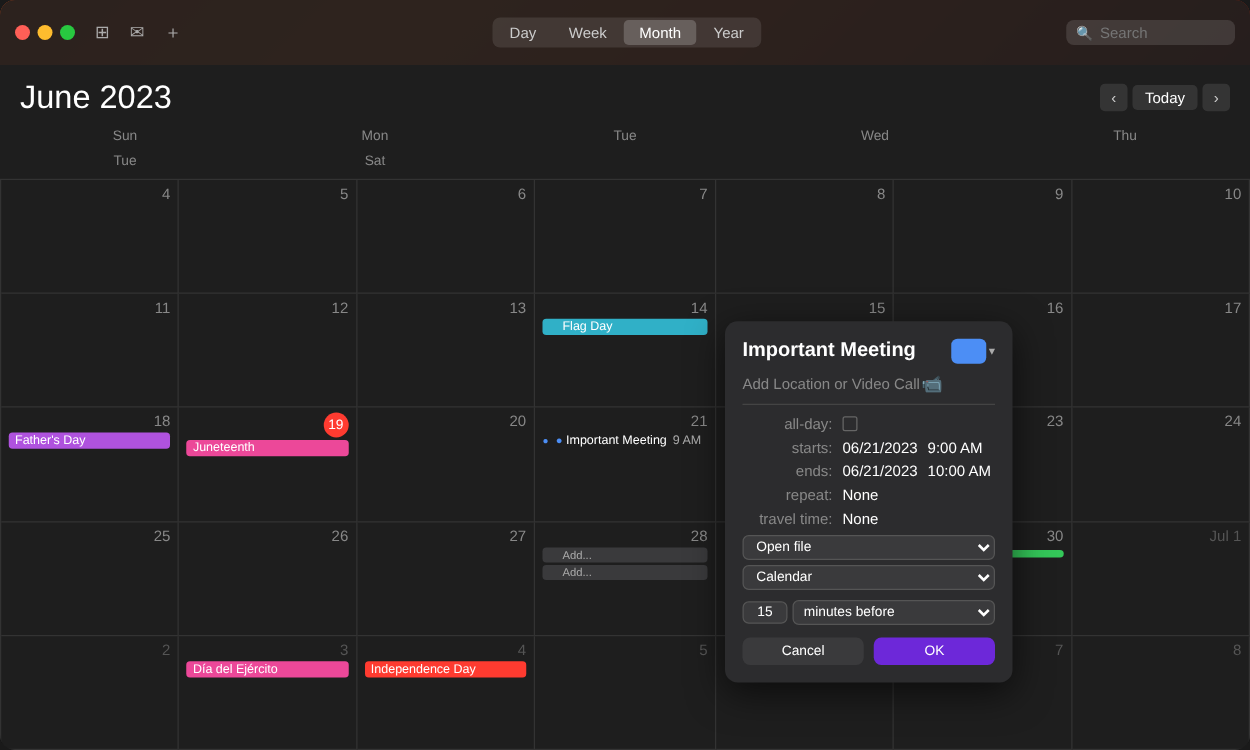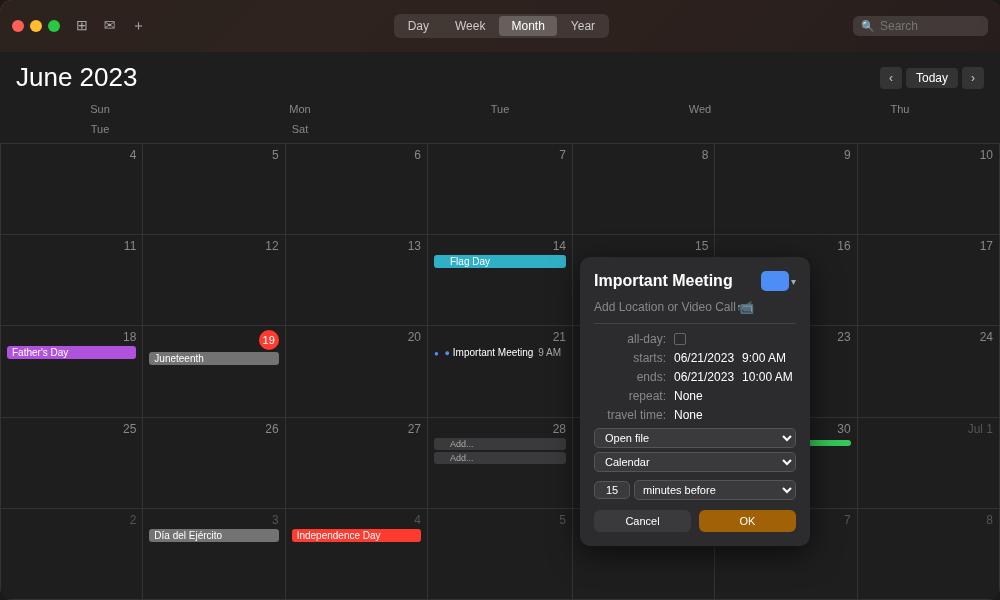--- a/index.html
+++ b/index.html
@@ -359,28 +359,28 @@
       font-size: 11px;
       cursor: pointer;
       border: none;
       font-weight: 500;
     }
     .popup-btn-cancel {
       background: #3a3a3c;
       color: #fff;
     }
     .popup-btn-ok {
-      background: #a16207;
+      background: #6d28d9;
       color: #fff;
     }
 
     
     .ev-blue { background: #4c8ef5; }
     .ev-teal { background: #30b0c7; padding-left: 16px; }
-    .ev-green { background: #737373; }
+    .ev-green { background: #ec4899; }
     .ev-purple { background: #af52de; }
     .ev-red-pill { background: #ff3b30; }
 
     .ev-dot-blue::before {
       content: '●';
       color: #4c8ef5;
       margin-right: 3px;
       font-size: 8px;
     }
   </style>

